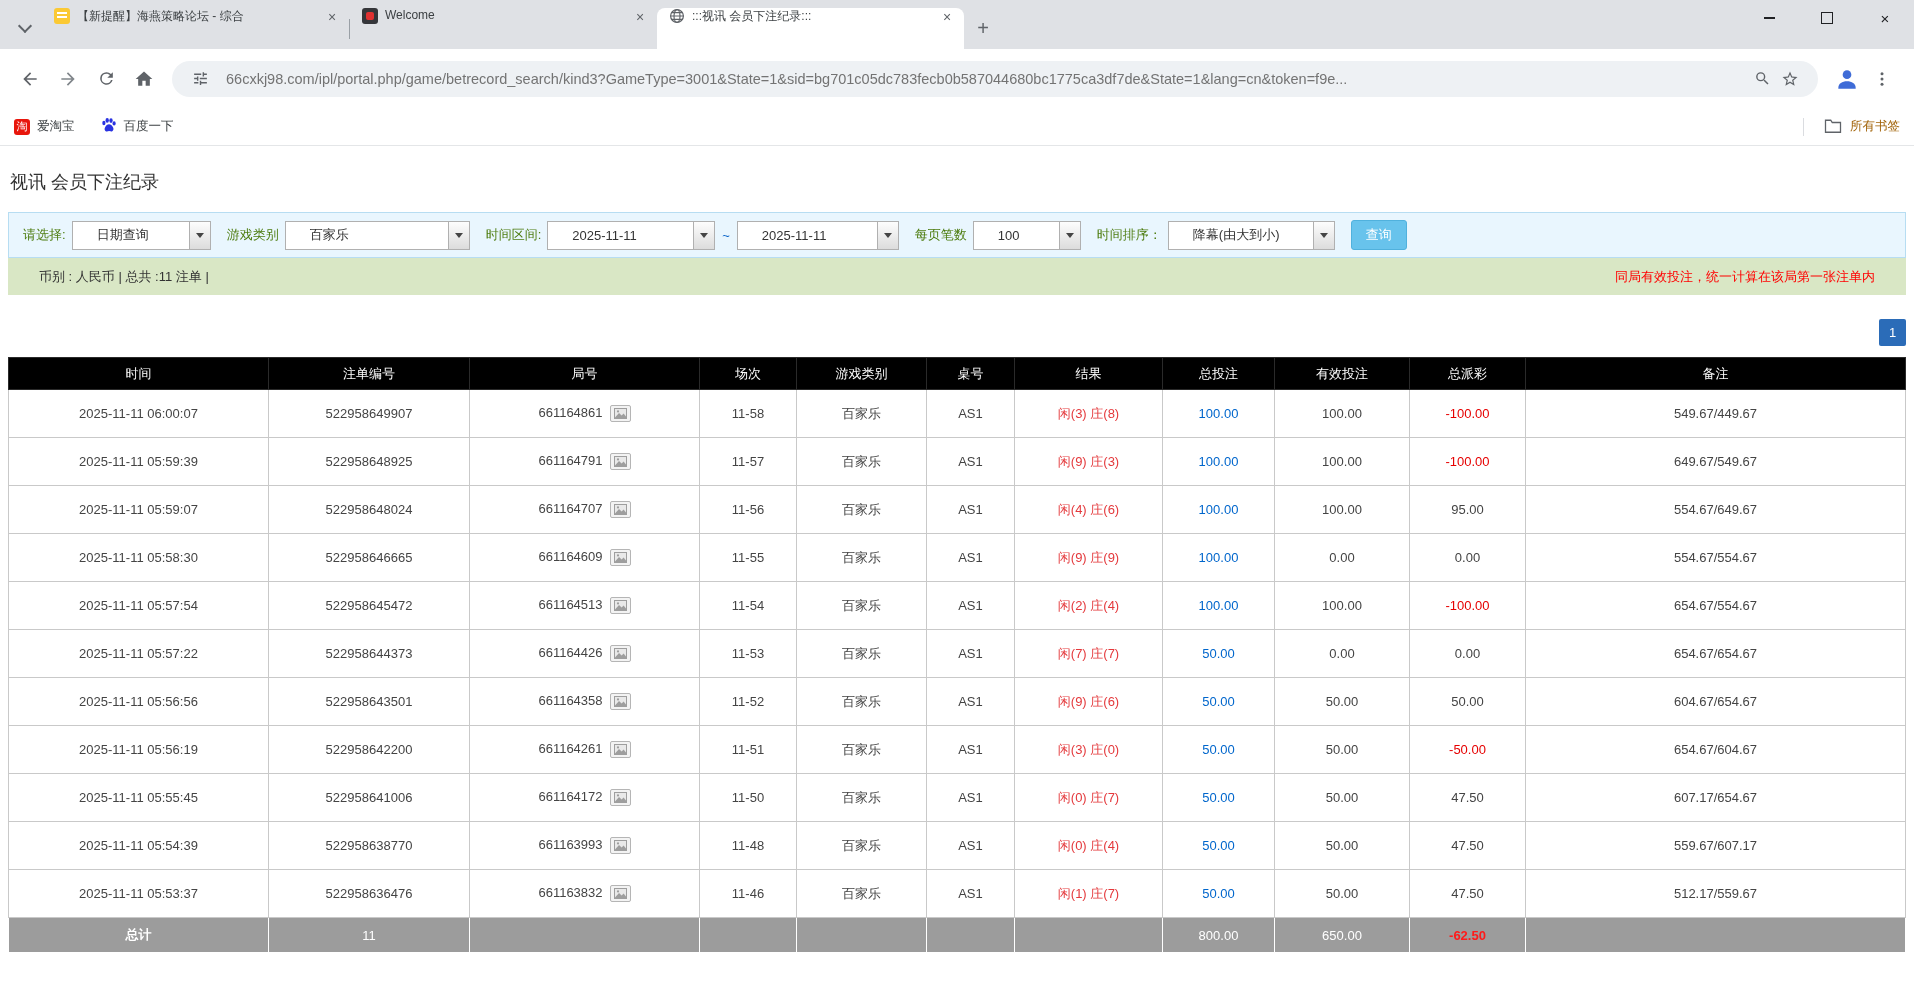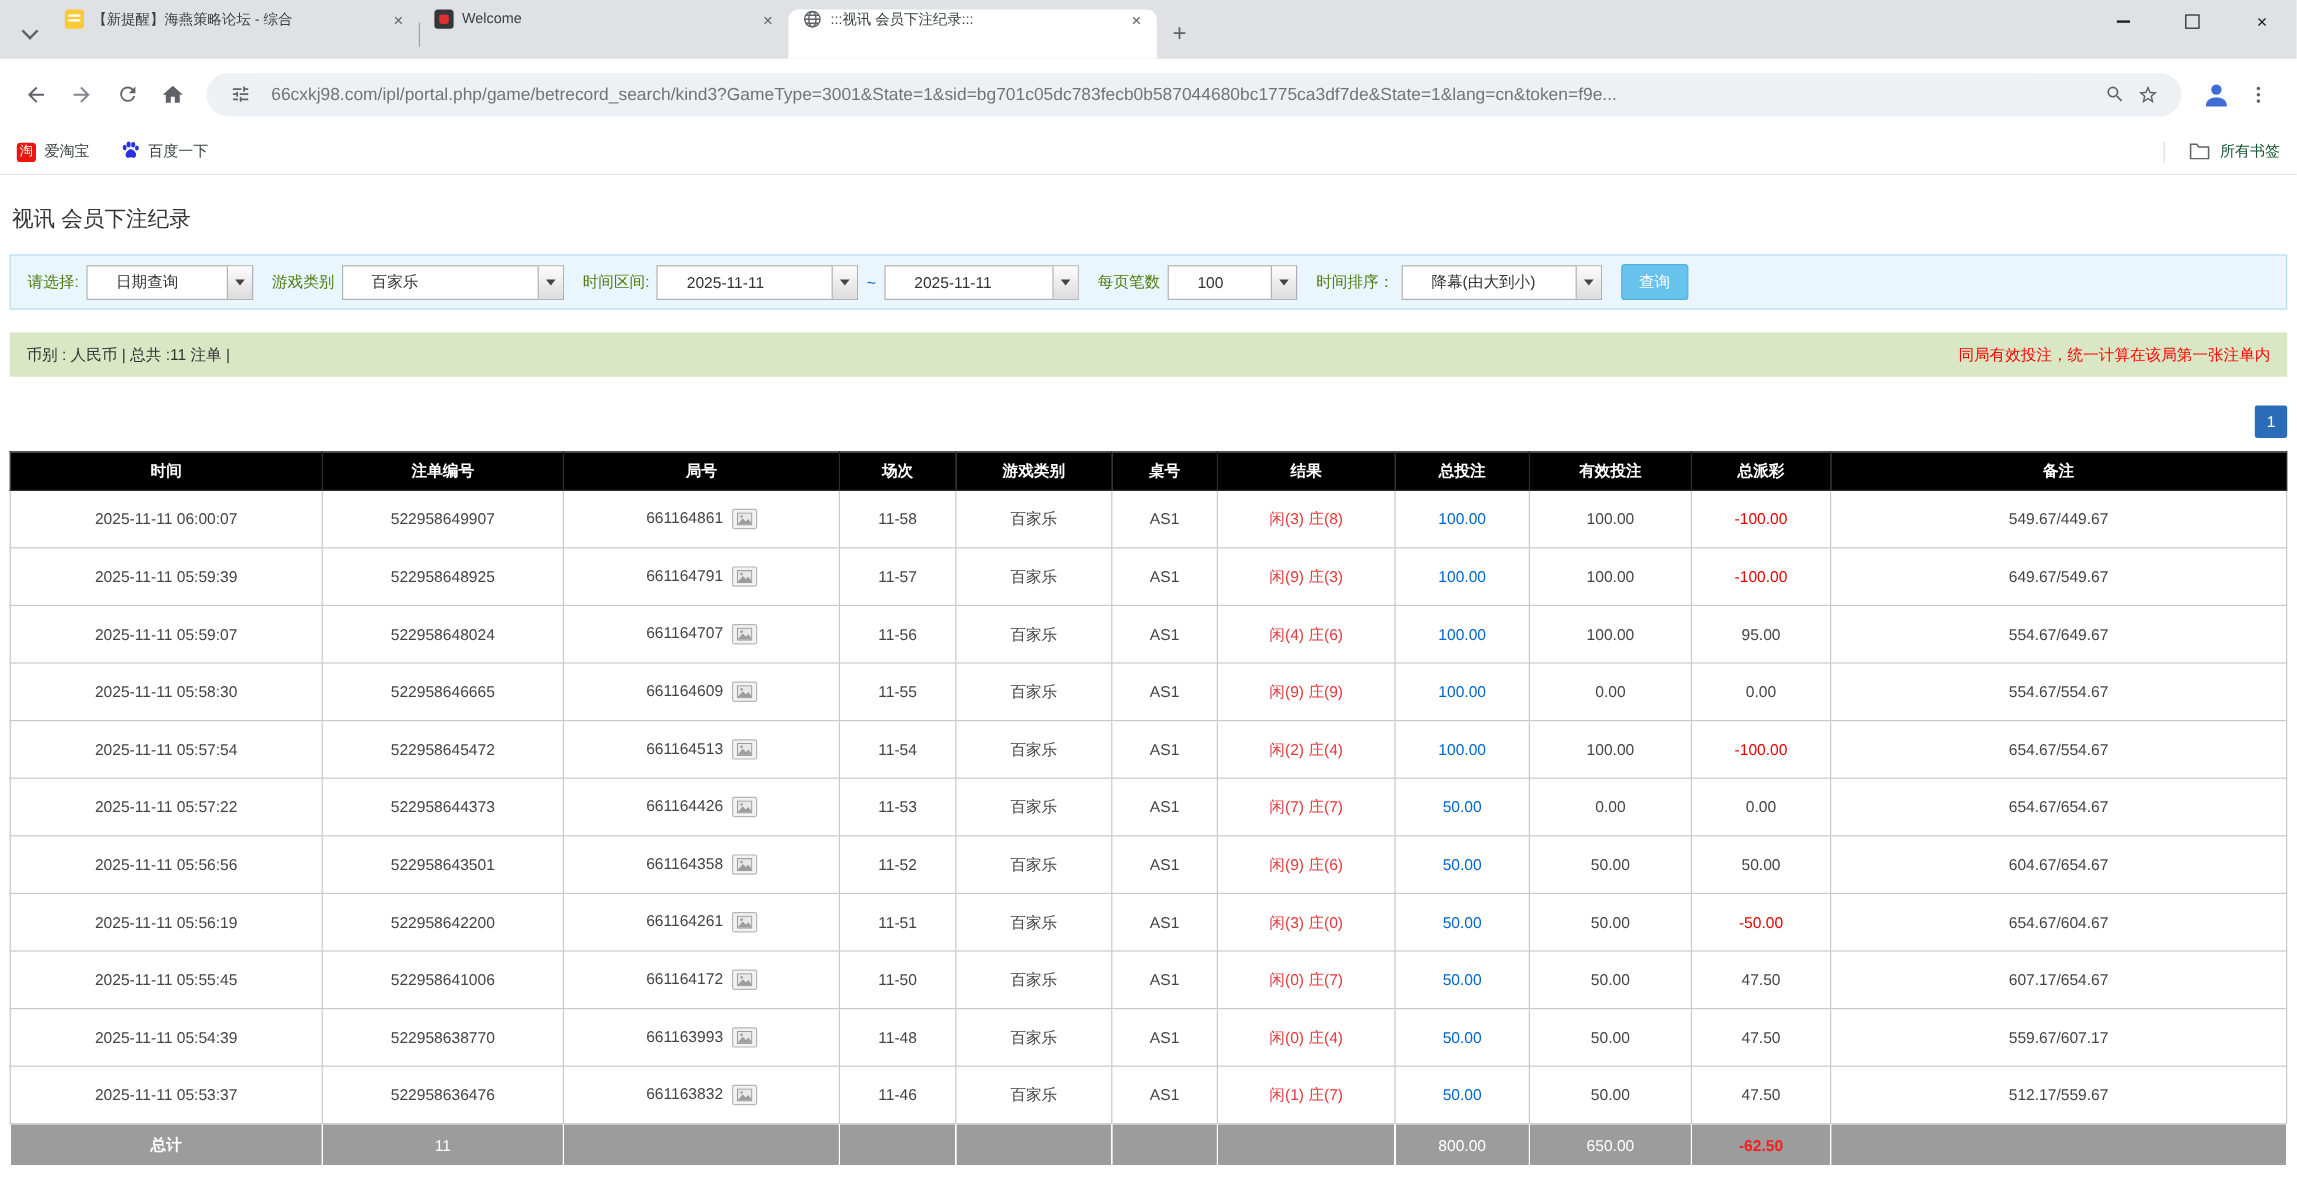--- a/index.html
+++ b/index.html
@@ -29,44 +29,44 @@
   .navbar{height:59px;background:#fff;display:flex;align-items:center;padding:0 12px}
   .nav-btn{width:36px;height:36px;border-radius:50%;display:flex;align-items:center;justify-content:center;flex:none;margin-right:2px}
   .urlbar{flex:1;height:36px;background:#eef1f4;border-radius:18px;display:flex;align-items:center;padding:0 14px;margin:0 8px;min-width:0}
   .url-text{flex:1;font-size:14.5px;color:#737373;white-space:nowrap;overflow:hidden;margin-left:12px;min-width:0}
   .url-icon{flex:none;display:flex;align-items:center;justify-content:center;width:28px;height:28px}
   .avatar{width:34px;height:34px;border-radius:50%;display:flex;align-items:center;justify-content:center;flex:none;margin-left:4px}
 
   .bookmarks{height:37px;background:#fff;display:flex;align-items:center;padding:0 14px;border-bottom:1px solid #e4e6e8}
   .bm-item{display:flex;align-items:center;gap:7px;font-size:12.5px;color:#3c4043;margin-right:26px}
   .bm-tao{width:16px;height:16px;background:#e8160c;border-radius:3px;color:#fff;font-size:11px;display:flex;align-items:center;justify-content:center;line-height:1}
-  .bm-right{margin-left:auto;display:flex;align-items:center;gap:8px;font-size:12.5px;color:#14532d}
+  .bm-right{margin-left:auto;display:flex;align-items:center;gap:8px;font-size:12.5px;color:#a16207}
   .bm-divider{width:1px;height:18px;background:#dadce0;margin-right:12px}
 
   
   .page{padding:0 8px;background:#fff}
   .page-title{font-size:18px;font-weight:400;color:#333;padding:24px 0 18px 2px}
   .filterbar{background:#e9f6fe;border:1px solid #b7ddf2;height:44px;display:flex;align-items:center;padding:0 12px;font-size:13px}
   .flabel{color:#4d7c0f;margin:0 6px 0 16px;flex:none}
   .flabel.first{margin-left:2px}
   .combo{display:flex;height:27px;background:#fff;border:1px solid #b0b0b0;align-items:stretch;flex:none}
   .combo-text{display:flex;align-items:center;padding:0 24px;color:#333;flex:1;font-size:13px;white-space:nowrap}
   .combo-arrow{width:20px;border-left:1px solid #b0b0b0;background:linear-gradient(#fdfdfd,#dcdcdc);display:flex;align-items:center;justify-content:center}
   .combo-arrow i{width:0;height:0;border:4px solid transparent;border-top:5px solid #444;margin-top:5px}
   .tilde{color:#0a64c8;margin:0 7px}
   .btn-search{margin-left:16px;height:28px;padding:0 14px;background:#68c3ec;border:1px solid #50b1dd;border-radius:3px;color:#fff;font-size:13px;display:flex;align-items:center;cursor:pointer}
 
-  .infobar{margin-top:19px;background:#d9e7c5;height:37px;display:flex;align-items:center;padding:0 14px;font-size:13px;color:#333}
+  .infobar{background:#d9e7c5;height:37px;display:flex;align-items:center;padding:0 31px;font-size:13px;color:#333}
   .info-right{margin-left:auto;color:#f00}
 
   .pager{display:flex;justify-content:flex-end;margin-top:24px}
   .pnum{min-width:27px;height:27px;background:#2b6cb8;color:#fff;font-size:13px;display:flex;align-items:center;justify-content:center;border-radius:2px}
 
   .bet-table{width:100%;border-collapse:collapse;table-layout:fixed;margin-top:11px}
-  .bet-table th{background:#000;color:#fff;font-size:13px;height:29px;border:1px solid #2a2a2a;font-weight:bold}
+  .bet-table th{background:#000;color:#fff;font-size:13px;height:29px;border:1px solid #2a2a2a;font-weight:normal}
   .bet-table td{height:45px;background:#fff;border:1px solid #c9c9c9;text-align:center;font-size:13px;color:#444;overflow:hidden}
   td.bet-link{color:#0066cc}
   .res-player,.res-banker{color:#e4393c}
   td.payout.neg{color:#e60000}
   tr.sum td{background:#9c9c9c;height:32px;border:1px solid #fff;color:#fff;font-size:13px}
   tr.sum td.sum-label{font-weight:bold}
   tr.sum td.sum-payout{color:#ff1a1a;font-weight:bold}
   .img-btn{display:inline-flex;margin-left:7px;vertical-align:-2px;padding:2px 3px;border:1px solid #b5b5b5;border-radius:2px;background:#f3f3f3;cursor:pointer}
 </style>
 </head>

